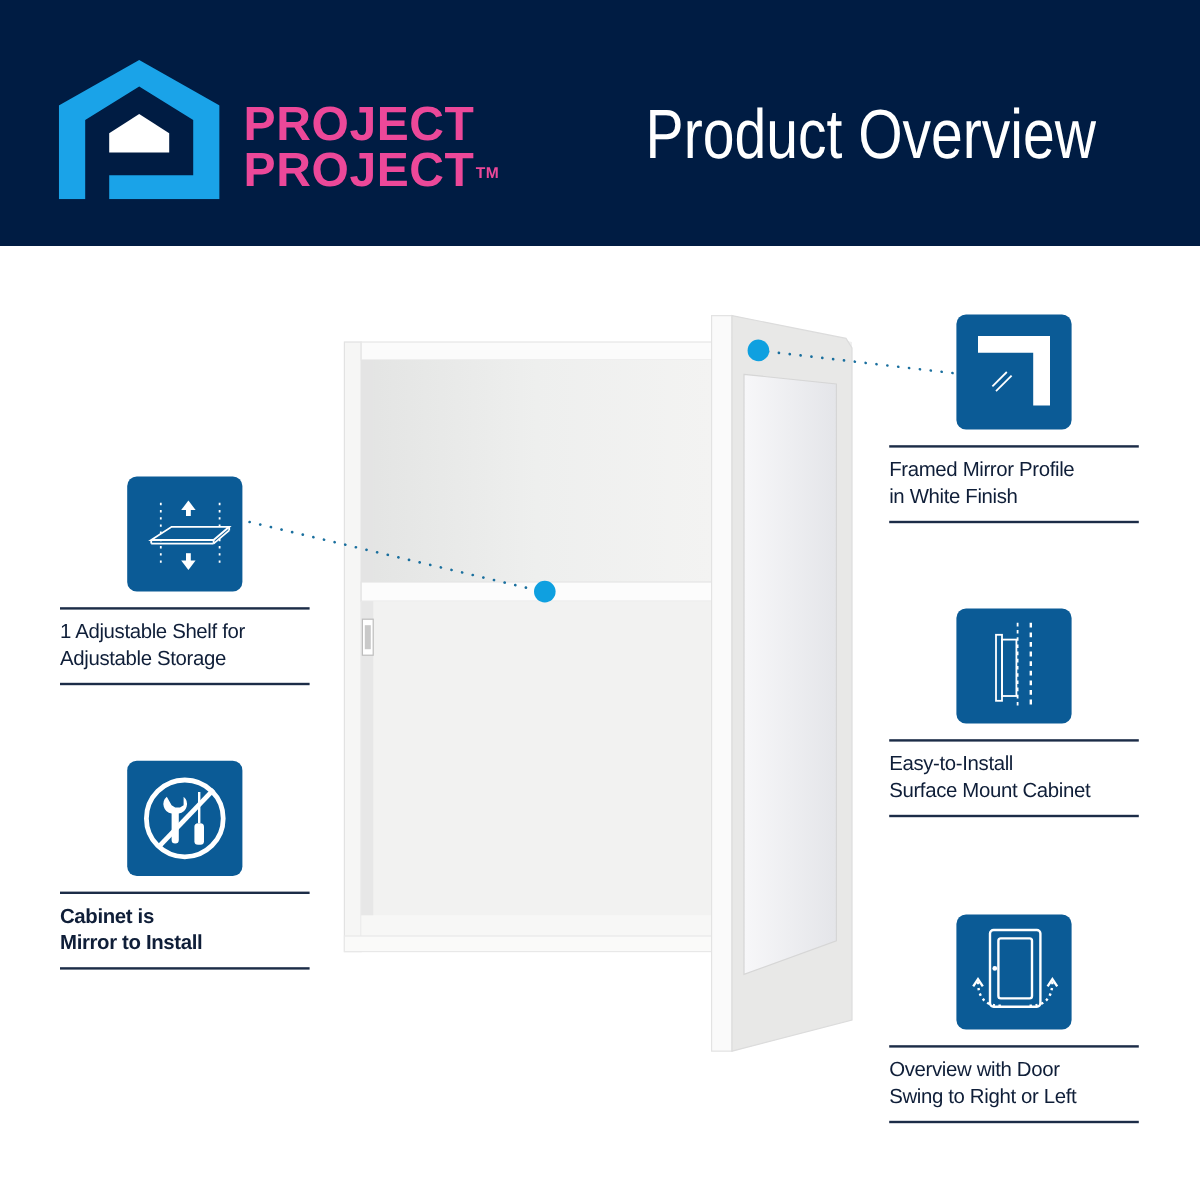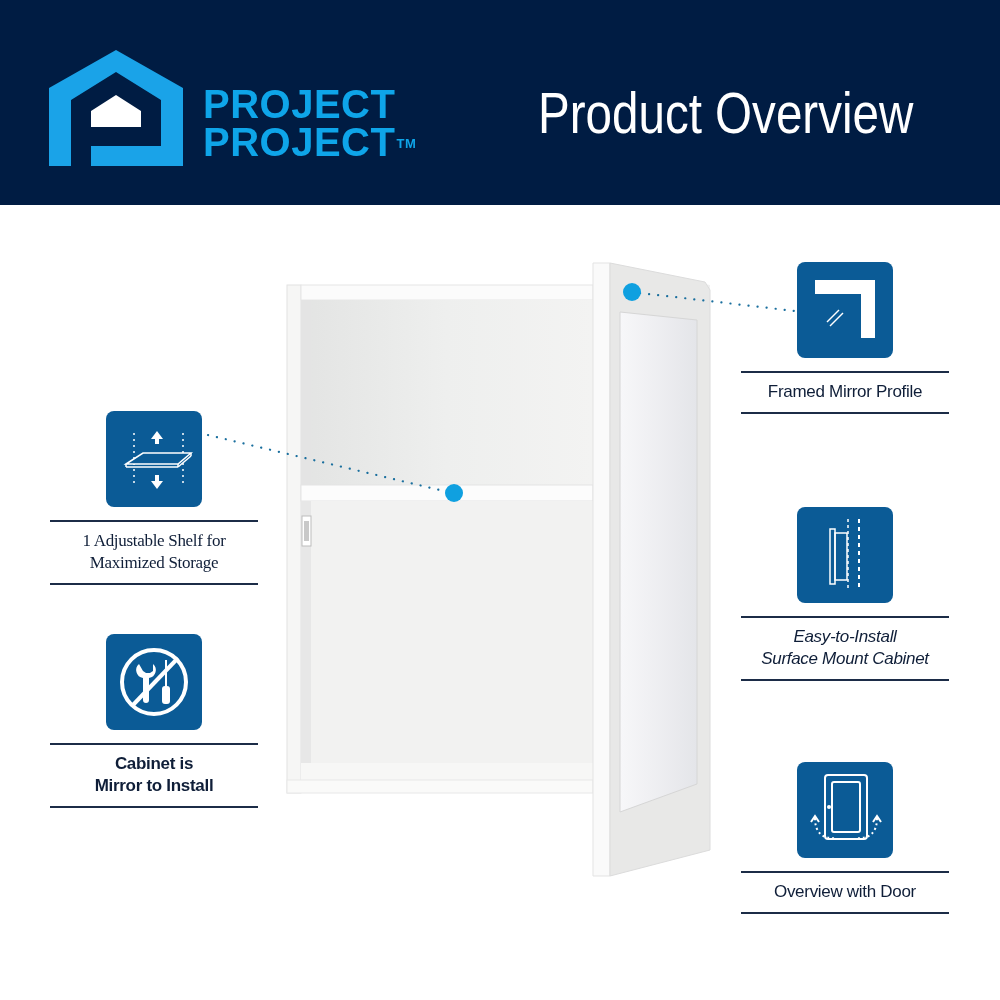--- a/index.html
+++ b/index.html
@@ -1,25 +1,25 @@
 <!DOCTYPE html>
 <html><head>
 <meta charset="utf-8">
 <style>
   html, body { margin:0; padding:0; }
   body { width:1000px; height:1000px; background:#ffffff; position:relative; overflow:hidden; font-family:"Liberation Sans", sans-serif; }
   .header { position:absolute; left:0; top:0; width:1000px; height:205px; background:#001c43; }
   .logo-house { position:absolute; left:49px; top:50px; width:134px; height:116px; }
-  .logo-text { position:absolute; left:203px; top:85px; color:#0ea5e9; font-family:"Liberation Sans", sans-serif; font-weight:bold; font-size:40px; line-height:38px; letter-spacing:0.5px; }
+  .logo-text { position:absolute; left:203px; top:85px; color:#ec4899; font-family:"Liberation Sans", sans-serif; font-weight:bold; font-size:40px; line-height:38px; letter-spacing:0.5px; }
   .logo-text sup { font-size:13px; vertical-align:top; position:relative; top:2px; margin-left:1px; }
   .title { position:absolute; left:538px; top:78px; color:#ffffff; font-family:"Liberation Sans Narrow","Liberation Sans", sans-serif; font-size:58px; line-height:70px; transform:scaleX(0.82); transform-origin:left center; white-space:nowrap; }
 
   .cabinet { position:absolute; left:0; top:0; width:1000px; height:1000px; }
 
-  .feature { position:absolute; width:208px; text-align:center; }
+  .feature { position:absolute; width:208px; }
   .icon-box { width:96px; height:96px; background:#0b5b96; border-radius:8px; margin:0 auto; position:relative; }
   .rule { height:2px; background:#1c2c47; margin:0 auto; width:208px; }
   .feature-label { color:#0f1e38; font-size:17px; line-height:22px; padding:8px 0 9px 0; letter-spacing:-0.3px; }
 </style>
 </head>
 <body>
 
 <div class="header">
   <svg class="logo-house" viewBox="0 0 134 116">
     <path d="M0 38 L67 0 L134 38 L134 116 L42 116 L42 96 L112 96 L112 50 L67 22 L22 50 L22 116 L0 116 Z" fill="#1aa3e8"></path>
@@ -70,21 +70,21 @@
   <polygon points="610,263 705,282 710,290 710,850 610,876" fill="#e8e8e7" stroke="#dcdcdc" stroke-width="1"></polygon>
   <polygon points="620,312 697,320 697,784 620,812" fill="url(#mirror)" stroke="#d6d6d6" stroke-width="1"></polygon>
 
   <line x1="208" y1="435" x2="448" y2="492" stroke="#1a6f9e" stroke-width="2.2" stroke-dasharray="0.1 9" stroke-linecap="round"></line>
   <circle cx="454" cy="493" r="9" fill="#0fa0e0"></circle>
 
   <line x1="640" y1="293" x2="795" y2="311" stroke="#1a6f9e" stroke-width="2.2" stroke-dasharray="0.1 9" stroke-linecap="round"></line>
   <circle cx="632" cy="292" r="9" fill="#0fa0e0"></circle>
 </svg>
 
-<div class="feature" style="left:50px; top:411px;font-family:Liberation Serif, serif;">
+<div class="feature" style="left:50px; top:397px;">
   <div class="icon-box">
     <svg width="96" height="96" viewBox="0 0 96 96">
       <g stroke="#ffffff" fill="none" stroke-width="1.5">
         <line x1="28" y1="22" x2="28" y2="74" stroke-dasharray="2 4"></line>
         <line x1="77" y1="22" x2="77" y2="74" stroke-dasharray="2 4"></line>
         <polygon points="20,53 37,42 85,42 72,53" fill="#0b5b96"></polygon>
         <line x1="20" y1="53" x2="20" y2="56"></line>
           <line x1="72" y1="53" x2="72" y2="56"></line>
         <line x1="20" y1="56" x2="72" y2="56"></line>
           <line x1="72" y1="56" x2="85" y2="45"></line>
@@ -95,21 +95,21 @@
           <rect x="49" y="27" width="4" height="6"></rect>
         <polygon points="51,78 57,70 45,70"></polygon>
           <rect x="49" y="64" width="4" height="7"></rect>
       </g>
     </svg>
   </div>
   <div style="height:13px"></div>
   <div class="rule"></div>
   <div class="feature-label">
     <div>1 Adjustable Shelf for</div>
-    <div>Maximized Storage</div>
+    <div>Adjustable Storage</div>
   </div>
   <div class="rule"></div>
 </div>
 
 <div class="feature" style="left:50px; top:634px;font-weight:bold;">
   <div class="icon-box">
     <svg width="96" height="96" viewBox="0 0 96 96">
       <circle cx="48" cy="48" r="32" stroke="#ffffff" stroke-width="4" fill="none"></circle>
       <line x1="26" y1="72" x2="72" y2="24" stroke="#ffffff" stroke-width="4"></line>
       <g fill="#ffffff">
@@ -133,25 +133,26 @@
     <svg width="96" height="96" viewBox="0 0 96 96">
       <polygon points="18,18 78,18 78,76 64,76 64,32 18,32" fill="#ffffff"></polygon>
       <line x1="30" y1="60" x2="42" y2="48" stroke="#ffffff" stroke-width="1.5"></line>
       <line x1="33" y1="64" x2="46" y2="51" stroke="#ffffff" stroke-width="1.5"></line>
     </svg>
   </div>
   <div style="height:13px"></div>
   <div class="rule"></div>
   <div class="feature-label">
     <div>Framed Mirror Profile</div>
+    <div>in White Finish</div>
   </div>
   <div class="rule"></div>
 </div>
 
-<div class="feature" style="left:741px; top:507px;font-style:italic;">
+<div class="feature" style="left:741px; top:507px;">
   <div class="icon-box">
     <svg width="96" height="96" viewBox="0 0 96 96">
       <g stroke="#ffffff" fill="none" stroke-width="1.5">
         <rect x="33" y="22" width="5" height="55"></rect>
         <rect x="38" y="26" width="12" height="47"></rect>
         <line x1="51" y1="12" x2="51" y2="84" stroke-dasharray="3 3"></line>
         <line x1="62" y1="12" x2="62" y2="84" stroke-dasharray="4 4" stroke-width="2"></line>
       </g>
     </svg>
   </div>
@@ -175,15 +176,16 @@
         <polyline points="14,60 18,54 22,60"></polyline>
         <polyline points="76,60 80,54 84,60"></polyline>
       </g>
       <circle cx="32" cy="45" r="2" fill="#ffffff"></circle>
     </svg>
   </div>
   <div style="height:13px"></div>
   <div class="rule"></div>
   <div class="feature-label">
     <div>Overview with Door</div>
+    <div>Swing to Right or Left</div>
   </div>
   <div class="rule"></div>
 </div>
 
 </body></html>

